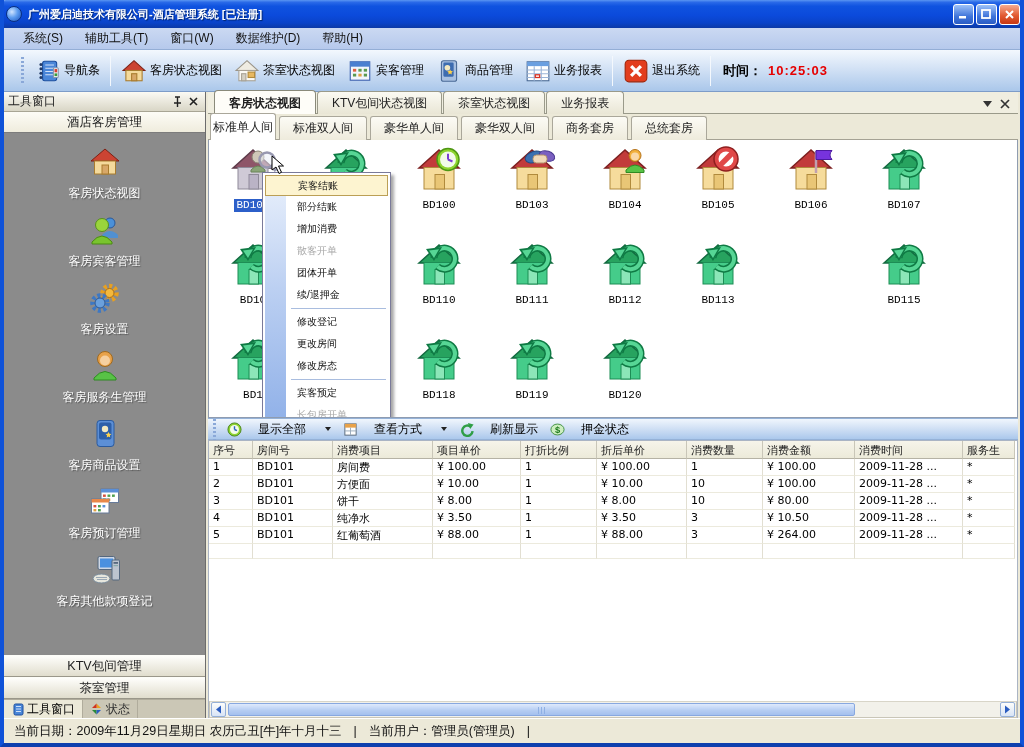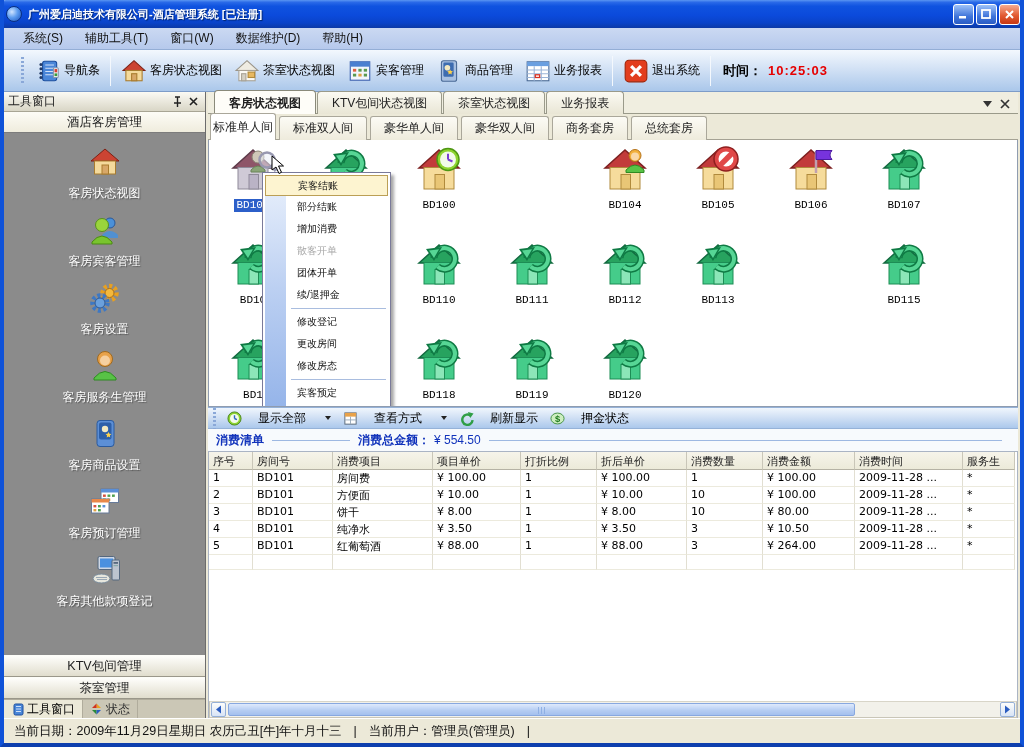--- a/index.html
+++ b/index.html
@@ -391,20 +391,28 @@
                 <polygon points="14,9.5 24,8.3 19,17" fill="#57d695"></polygon>
               </svg></span><div class="rlabel"></div></div>
           <div class="room" style="left: 194px; top: 6px;"><span class="ricon"><svg xmlns="http://www.w3.org/2000/svg" width="48" height="48" viewBox="0 0 48 48">
                 <polygon points="4,22 24,4 44,22" fill="#c23b3b" stroke="#7d2020" stroke-width="1.5"></polygon>
                 <rect x="9" y="21.5" width="30" height="21.5" fill="#f6dc9c" stroke="#b08a3c"></rect>
                 <rect x="20" y="28.5" width="9.5" height="14.5" fill="#e9c676" stroke="#b08a3c"></rect>
                 <circle cx="33" cy="13.5" r="11" fill="#8ed42e" stroke="#4d9612" stroke-width="1.5"></circle>
                 <circle cx="33" cy="13.5" r="8" fill="#f2fbe8"></circle>
                 <path d="M33 13.5 V7.8 M33 13.5 L37.5 15.5" stroke="#7a3fd4" stroke-width="2" fill="none"></path>
               </svg></span><div class="rlabel">BD100</div></div>
+          <div class="room" style="left: 287px; top: 6px;"><span class="ricon"><svg xmlns="http://www.w3.org/2000/svg" width="48" height="48" viewBox="0 0 48 48">
+                <polygon points="4,22 24,4 44,22" fill="#c23b3b" stroke="#7d2020" stroke-width="1.5"></polygon>
+                <rect x="9" y="21.5" width="30" height="21.5" fill="#f6dc9c" stroke="#b08a3c"></rect>
+                <rect x="20" y="28.5" width="9.5" height="14.5" fill="#e9c676" stroke="#b08a3c"></rect>
+                <ellipse cx="26" cy="11" rx="9" ry="5.5" fill="#3a6fb0" stroke="#234a80" transform="rotate(-18 26 11)"></ellipse>
+                <ellipse cx="39" cy="10" rx="8" ry="5" fill="#7a5fc0" stroke="#4a3a90" transform="rotate(18 39 10)"></ellipse>
+                <rect x="25" y="9" width="14" height="8" rx="3.5" fill="#f0d8b8" stroke="#b2906a"></rect>
+              </svg></span><div class="rlabel">BD103</div></div>
           <div class="room" style="left: 380px; top: 6px;"><span class="ricon"><svg xmlns="http://www.w3.org/2000/svg" width="48" height="48" viewBox="0 0 48 48">
                 <polygon points="4,22 24,4 44,22" fill="#c23b3b" stroke="#7d2020" stroke-width="1.5"></polygon>
                 <rect x="9" y="21.5" width="30" height="21.5" fill="#f6dc9c" stroke="#b08a3c"></rect>
                 <rect x="20" y="28.5" width="9.5" height="14.5" fill="#e9c676" stroke="#b08a3c"></rect>
                 <circle cx="34" cy="9.5" r="6" fill="#f2b03c" stroke="#b5721a"></circle>
                 <circle cx="34" cy="10.5" r="4" fill="#fad8a8"></circle>
                 <path d="M25 24 q9 -10 18 0 v2.5 h-18 z" fill="#58c246" stroke="#2f8a22"></path>
               </svg></span><div class="rlabel">BD104</div></div>
           <div class="room" style="left: 473px; top: 6px;"><span class="ricon"><svg xmlns="http://www.w3.org/2000/svg" width="48" height="48" viewBox="0 0 48 48">
                 <polygon points="4,22 24,4 44,22" fill="#c23b3b" stroke="#7d2020" stroke-width="1.5"></polygon>
@@ -580,27 +588,20 @@
                 <svg xmlns="http://www.w3.org/2000/svg" width="15" height="15" viewBox="0 0 16 16">
                   <ellipse cx="8" cy="8" rx="7" ry="5.8" fill="#cdeec0" stroke="#3f8f3f"></ellipse>
                   <text x="8" y="11.6" font-size="10" font-weight="bold" fill="#1e7a1e" text-anchor="middle" font-family="sans-serif">$</text>
                 </svg>
               </span>
               <span class="tlabel">押金状态</span>
             </div>
           </span>
       </div>
 
-      <div class="consumhead">
-        <span class="ch-title">消费清单</span>
-        <span class="ch-line short"></span>
-        <span class="ch-total-label">消费总金额：</span>
-        <span class="ch-total-value">¥ 554.50</span>
-        <span class="ch-line long"></span>
-      </div>
 
       <div class="ctable">
         <div class="trow thead">
             <div class="th" style="flex: 0 0 44px;">序号</div>
             <div class="th" style="flex: 0 0 80px;">房间号</div>
             <div class="th" style="flex: 0 0 100px;">消费项目</div>
             <div class="th" style="flex: 0 0 88px;">项目单价</div>
             <div class="th" style="flex: 0 0 76px;">打折比例</div>
             <div class="th" style="flex: 0 0 90px;">折后单价</div>
             <div class="th" style="flex: 0 0 76px;">消费数量</div>

